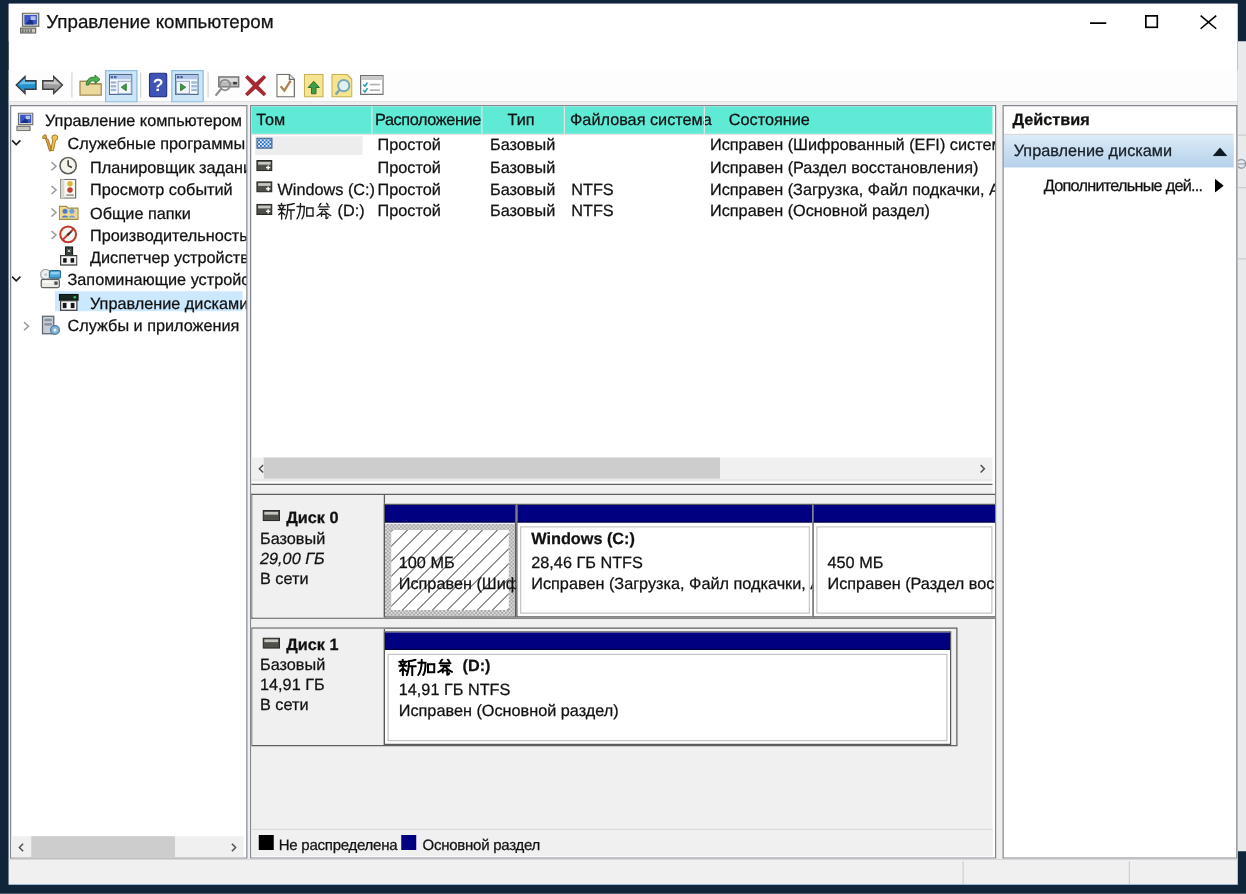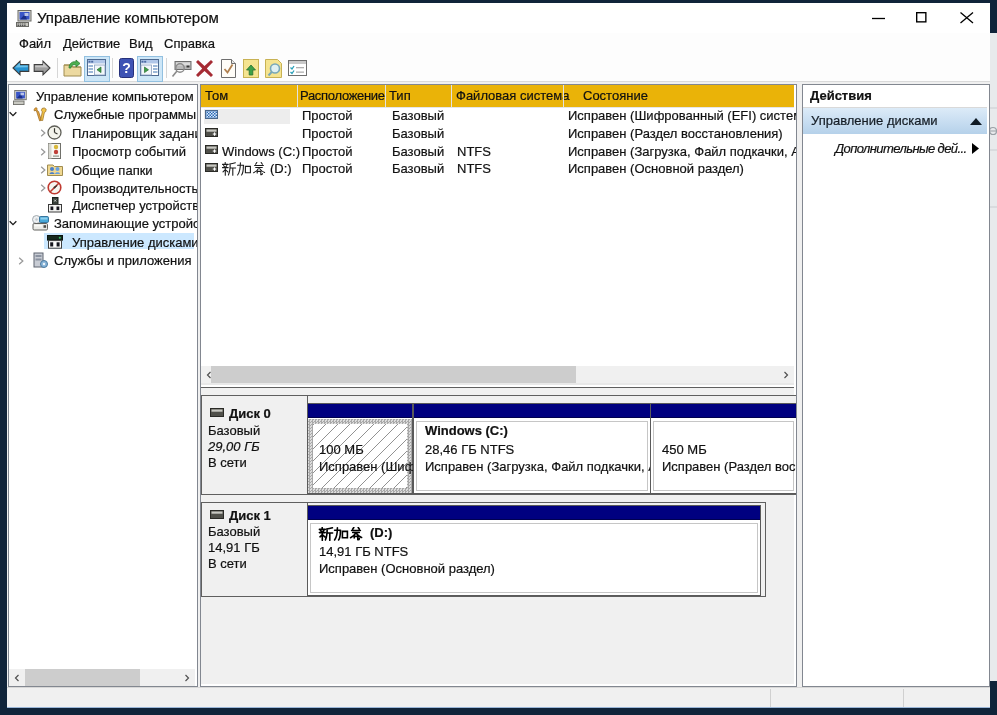--- a/index.html
+++ b/index.html
@@ -72,26 +72,20 @@
     <svg class="abs" style="left:865px;top:8px;" width="14" height="14" viewBox="0 0 14 14">
         <line x1="0" y1="7.5" x2="13" y2="7.5" stroke="#000" stroke-width="1.3"></line>
       </svg>
     <svg class="abs" style="left:909px;top:9px;" width="11" height="11" viewBox="0 0 12 12">
         <rect x="0.75" y="0.75" width="10" height="10" fill="none" stroke="#000" stroke-width="1.5"></rect>
       </svg>
     <svg class="abs" style="left:953px;top:9px;" width="14" height="12" viewBox="0 0 14 12">
         <path d="M0.5 0.5 L13 11 M13 0.5 L0.5 11" stroke="#000" stroke-width="1.3" fill="none"></path>
       </svg>
   </div>
-  <div class="abs" id="menubar">
-    <span class="t" style="left:12px;">Файл</span>
-    <span class="t" style="left:56px;">Действие</span>
-    <span class="t" style="left:122px;">Вид</span>
-    <span class="t" style="left:157px;">Справка</span>
-  </div>
   <div class="abs" id="toolbar">
 
     <svg class="abs" style="left:5px;top:4px;" width="18" height="16" viewBox="0 0 18 16">
       <path d="M8 1.2 L8 4.6 L16.8 4.6 L16.8 11.4 L8 11.4 L8 14.8 L1 8 Z" fill="#2591cf" stroke="#3a3a3a" stroke-width="1.1"></path>
       <path d="M8 2.8 L8 5.6 L15.8 5.6 L15.8 7.2 L3 7.6 Z" fill="#6cc0e8"></path>
     </svg>
 
     <svg class="abs" style="left:26px;top:4px;" width="18" height="16" viewBox="0 0 18 16">
       <path d="M10 1.2 L10 4.6 L1.2 4.6 L1.2 11.4 L10 11.4 L10 14.8 L17 8 Z" fill="#9d9d9d" stroke="#3f3f3f" stroke-width="1.1"></path>
       <path d="M10 2.8 L10 5.6 L2.2 5.6 L2.2 7.2 L15 7.6 Z" fill="#c8c8c8"></path>
@@ -291,24 +285,24 @@
             <path d="M4.5 1 L1.5 4 L4.5 7" fill="none" stroke="#505050" stroke-width="1.2"></path>
           </svg>
         <div class="sthumb" style="left:16px;top:0px;width:115px;height:17px;"></div>
         <svg class="abs" style="right:5px;top:5px;" width="6" height="8" viewBox="0 0 6 8">
             <path d="M1.5 1 L4.5 4 L1.5 7" fill="none" stroke="#505050" stroke-width="1.2"></path>
           </svg>
       </div>
     </div>
     <div class="pane" id="mpane">
 
-      <div class="abs" style="left:0;top:0;width:593px;height:22px;border-bottom:1px solid #e5e5e5;background:#eab308;">
+      <div class="abs" style="left:0;top:0;width:593px;height:22px;border-bottom:1px solid #e5e5e5;background:#5eead4;">
         <span class="t" style="left:4px;top:2px;">Том</span>
         <span class="t" style="left:99px;top:2px;letter-spacing:-0.3px;">Расположение</span>
-        <span class="t" style="left:188px;top:2px;">Тип</span>
+        <span class="t" style="left:205px;top:2px;">Тип</span>
         <span class="t" style="left:255px;top:2px;">Файловая система</span>
         <span class="t" style="left:382px;top:2px;">Состояние</span>
         <div class="hsep" style="left:96px;top:0;height:22px;"></div>
         <div class="hsep" style="left:184px;top:0;height:22px;"></div>
         <div class="hsep" style="left:250px;top:0;height:22px;"></div>
         <div class="hsep" style="left:362px;top:0;height:22px;"></div>
       </div>
 
       <div class="abs" style="left:3px;top:24px;width:86px;height:15px;background:#ededed;"></div>
       <svg class="abs" style="left:4px;top:25px;" width="14" height="10" viewBox="0 0 14 10">
@@ -433,32 +427,38 @@
               <path d="M3.2 0.5 V1.9 M0.4 2.4 H6.2 M1.6 3.6 L2.6 4.8 M4.8 3.6 L3.8 4.8 M0.4 5.6 H6.2 M3.3 5.6 V13.3 M3.3 7.6 L1 9.8 M3.3 7.6 L5.8 9.8 M13.4 0.8 C11 1.6 9 1.9 7.6 2 M8.2 2 C8.2 6.5 7.6 10.3 6.4 13 M8.2 6 H13.6 M10.8 6 V13.3"></path>
               <path transform="translate(15,0)" d="M0.6 3.2 H6.6 M3.4 0.8 C3.4 6 2.6 10.4 0.6 13 M6.4 3.2 C6.4 8.4 6 11.4 4.6 13 M8.4 4.4 H13.4 V10.8 H8.4 Z"></path>
               <path transform="translate(30,0)" d="M4.8 0.5 L3.6 2.2 M9.2 0.5 L10.4 2.2 M2.6 3.5 H11.4 M3.7 5.5 H10.3 M6.3 6.7 C5.5 8.3 3.9 9.7 1.6 10.7 M7.7 6.7 C8.9 8.5 10.7 9.8 12.6 10.5 M5.2 9.4 V11 M5.2 9.4 H8.8 M8.8 9.4 V12.8 M8.8 12.8 C9.7 12.9 10.3 12.4 10.4 11.6"></path>
             </g>
           </svg>
           <div class="ptext b" style="left:62px;top:19px;">(D:)</div>
           <div class="ptext" style="left:11px;top:38px;">14,91 ГБ NTFS<br>Исправен (Основной раздел)</div>
         </div>
       </div>
 
+      <div class="abs" style="left:0;top:578px;width:593px;height:21px;background:#f0f0f0;border-top:1px solid #dcdcdc;">
+        <div class="abs" style="left:6px;top:4px;width:12px;height:12px;background:#000;"></div>
+        <span class="t" style="left:22px;top:3px;font-size:12px;letter-spacing:-0.2px;">Не распределена</span>
+        <div class="abs" style="left:120px;top:4px;width:12px;height:12px;background:#000080;"></div>
+        <span class="t" style="left:137px;top:3px;font-size:12px;letter-spacing:-0.2px;">Основной раздел</span>
+      </div>
     </div>
     <div class="pane" id="rpane">
       <div class="abs" style="left:0;top:0;width:184px;height:22px;border-bottom:1px solid #d9d9d9;">
         <span class="t b" style="left:7px;top:2px;">Действия</span>
       </div>
       <div class="abs" style="left:0;top:23px;width:184px;height:26px;background:linear-gradient(#dcebf8,#b5d1ea);border-bottom:1px solid #9ec0de;">
         <span class="t" style="left:8px;top:4px;color:#16222e;">Управление дисками</span>
         <svg class="abs" style="left:167px;top:10px;" width="12" height="7" viewBox="0 0 12 7">
             <path d="M6 0 L12 7 L0 7 Z" fill="#0f1a24"></path>
           </svg>
       </div>
-      <div class="abs" style="left:0;top:49px;width:184px;height:28px;background:#fff;font-style:italic;">
+      <div class="abs" style="left:0;top:49px;width:184px;height:28px;background:#fff;">
         <span class="t" style="left:32px;top:6px;letter-spacing:-0.6px;">Дополнительные дей...</span>
         <svg class="abs" style="left:169px;top:9px;" width="7" height="11" viewBox="0 0 7 11">
             <path d="M0 0 L7 5.5 L0 11 Z" fill="#000"></path>
           </svg>
       </div>
     </div>
   </div>
   <div class="abs" id="status">
     <div class="vsep" style="left:763px;top:1px;height:18px;"></div>
     <div class="vsep" style="left:896px;top:1px;height:18px;"></div>

